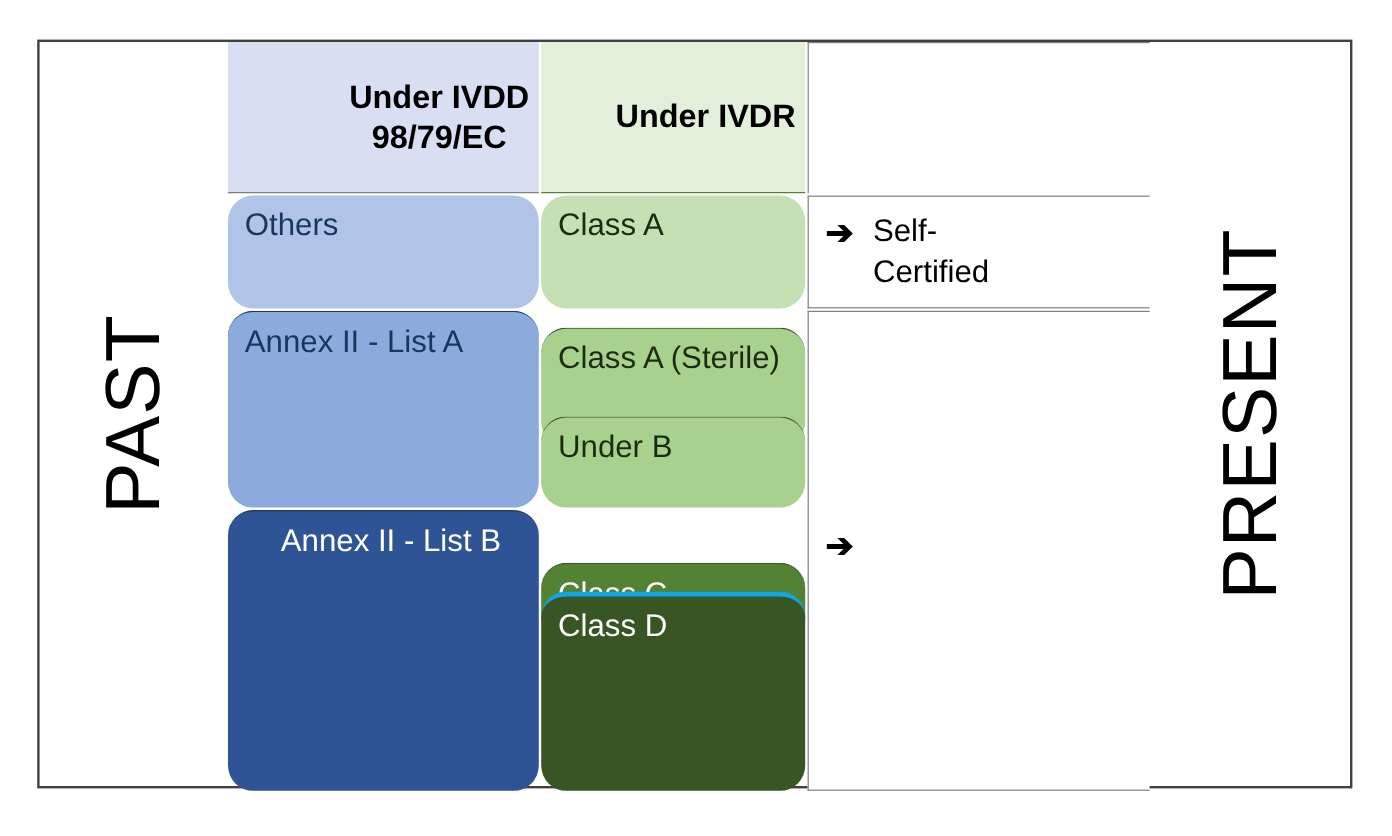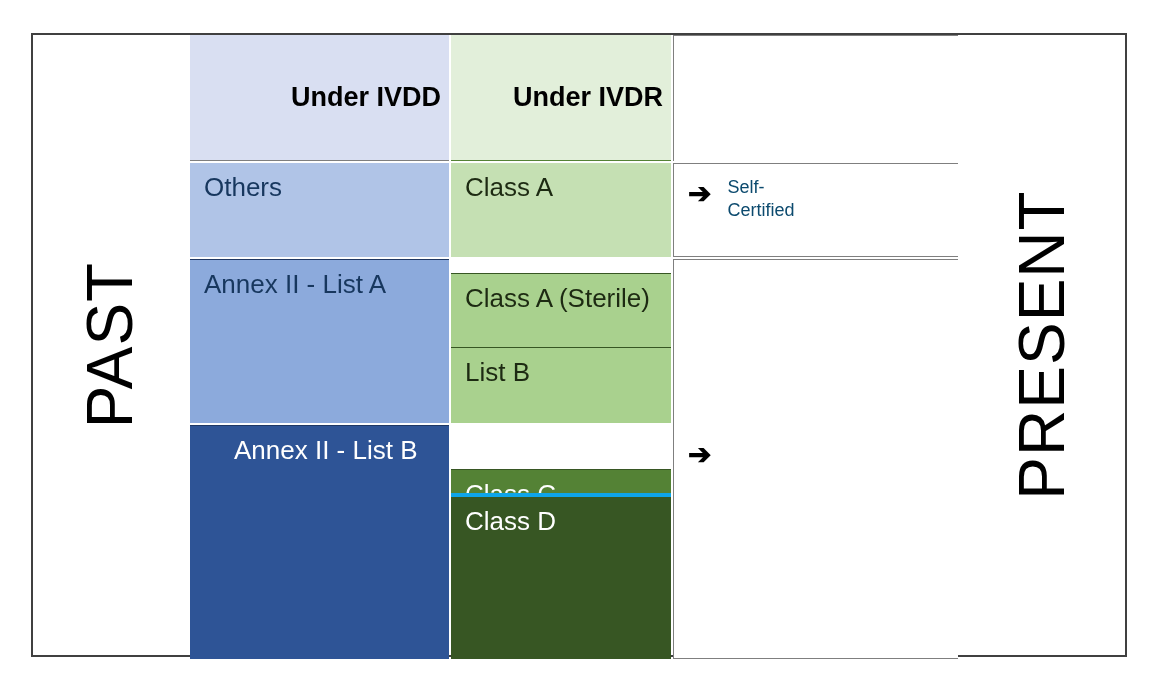--- a/index.html
+++ b/index.html
@@ -102,20 +102,21 @@
     padding: 6px 8px;
   }
   .head-cell .ht { display: block; }
 
   .body-cell {
     font-size: 26px;
     font-weight: 400;
     line-height: 1.25;
     color: #17375E;
     text-align: left;
+    border-radius: 21px;
   }
 
   .dark-text { color: #ffffff; }
   .green-text { color: #1d2a12; }
 
   
   .r-head   { top: 0px;   height: 126px; }
 
   
   #ivdd-others  { top: 128px; height: 94px; }
@@ -150,23 +151,23 @@
     font-size: 28px;
     line-height: 1;
     color: #000000;
     font-weight: bold;
     flex: 0 0 auto;
     padding-top: 4px;
   }
   #route-nb .arrow-icon { padding-top: 0; }
 
   .route-text {
-    font-size: 18px;
+    font-size: 26px;
     line-height: 1.3;
-    color: #0c4a6e;
+    color: #000000;
     flex: 1 1 auto;
   }
 
   
   .sep-light { border-top: 4px solid #0ea5e9; }
   .sep-dark  { border-top: 1px solid #1f3864; }
   .sep-green { border-top: 1px solid #375623; }
 </style>
 </head>
 <body>
@@ -183,20 +184,21 @@
     <span>PRESENT</span>
   </div>
 
   <div class="grid">
 
     <div class="col" id="col-ivdd">
 
       <div class="cell head-cell r-head" style="background:#D9DFF2; border-bottom:1px solid #7f7f7f;">
         <div>
           <span class="ht">Under IVDD</span>
+          <span class="ht">98/79/EC</span>
         </div>
       </div>
 
       <div class="cell body-cell" id="ivdd-others" style="background:#B0C4E7;">
         <span>Others</span>
       </div>
 
       <div class="cell body-cell sep-dark" id="ivdd-list-a" style="background:#8CAADC;">
         <span>Annex II - List A</span>
       </div>
@@ -216,21 +218,21 @@
 
       <div class="cell body-cell green-text" id="ivdr-a" style="background:#C5E0B3;">
         <span>Class A</span>
       </div>
 
       <div class="cell body-cell green-text sep-green" id="ivdr-a-ster" style="background:#A9D18E;">
         <span>Class A (Sterile)</span>
       </div>
 
       <div class="cell body-cell green-text sep-green" id="ivdr-b" style="background:#A9D18E;">
-        <span>List B</span>
+        <span>Under B</span>
       </div>
 
       <div class="cell body-cell dark-text sep-green" id="ivdr-c" style="background:#548235;">
         <span>Class C</span>
       </div>
 
       <div class="cell body-cell dark-text sep-light" id="ivdr-d" style="background:#375623;">
         <span>Class D</span>
       </div>
     </div>

